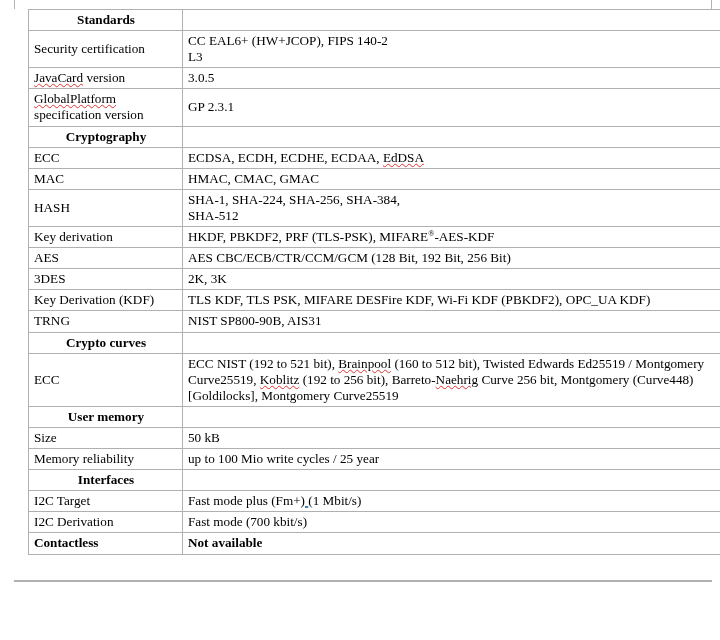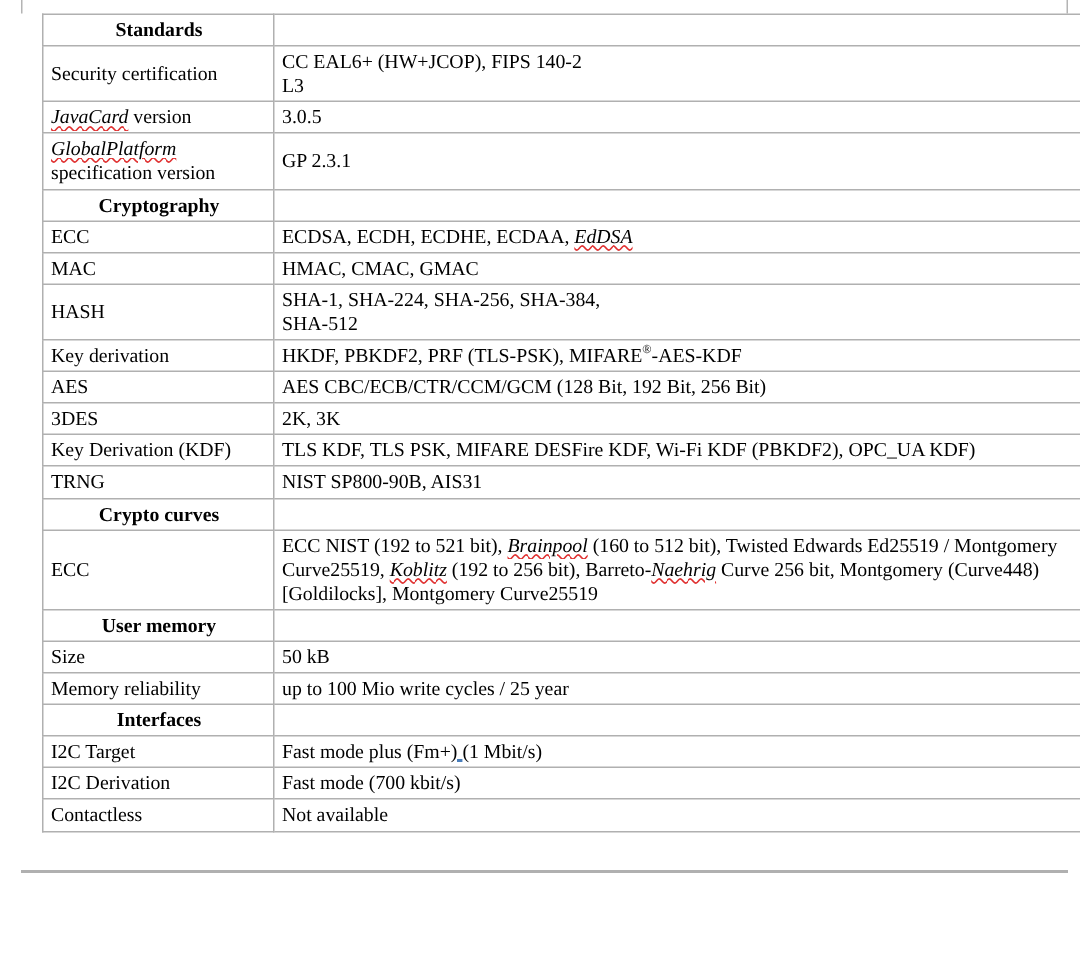--- a/index.html
+++ b/index.html
@@ -53,37 +53,37 @@
     word-wrap: break-word;
   }
   td.section-head {
     font-weight: bold;
     text-align: center;
     padding-left: 2px;
     padding-right: 16px;
   }
   tr.last-row td {
     border-bottom: 1px solid #b0b0b0;
+    font-weight: bold;
   }
   
   #bottom-rule {
     position: absolute;
     left: 14px;
     width: 698px;
     height: 2px;
     background: #b0b0b0;
   }
   
   .sp {
     text-decoration: underline;
     text-decoration-style: wavy;
     text-decoration-color: #e03030;
     text-decoration-thickness: 1px;
     text-underline-offset: 1px;
-    font-style: italic;
   }
   
   .grm {
     text-decoration: underline;
     text-decoration-color: #4a7ebb;
     text-decoration-thickness: 1.5px;
     text-underline-offset: 1px;
   }
   sup.reg {
     font-size: 0.62em;

